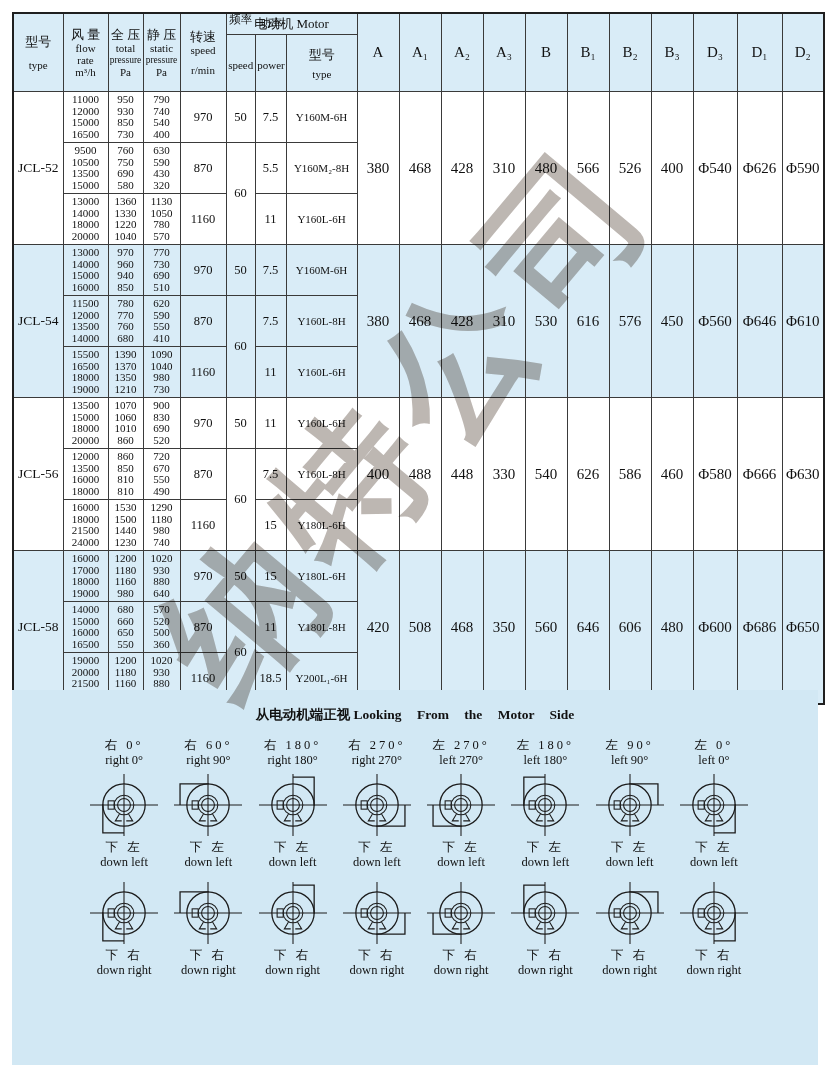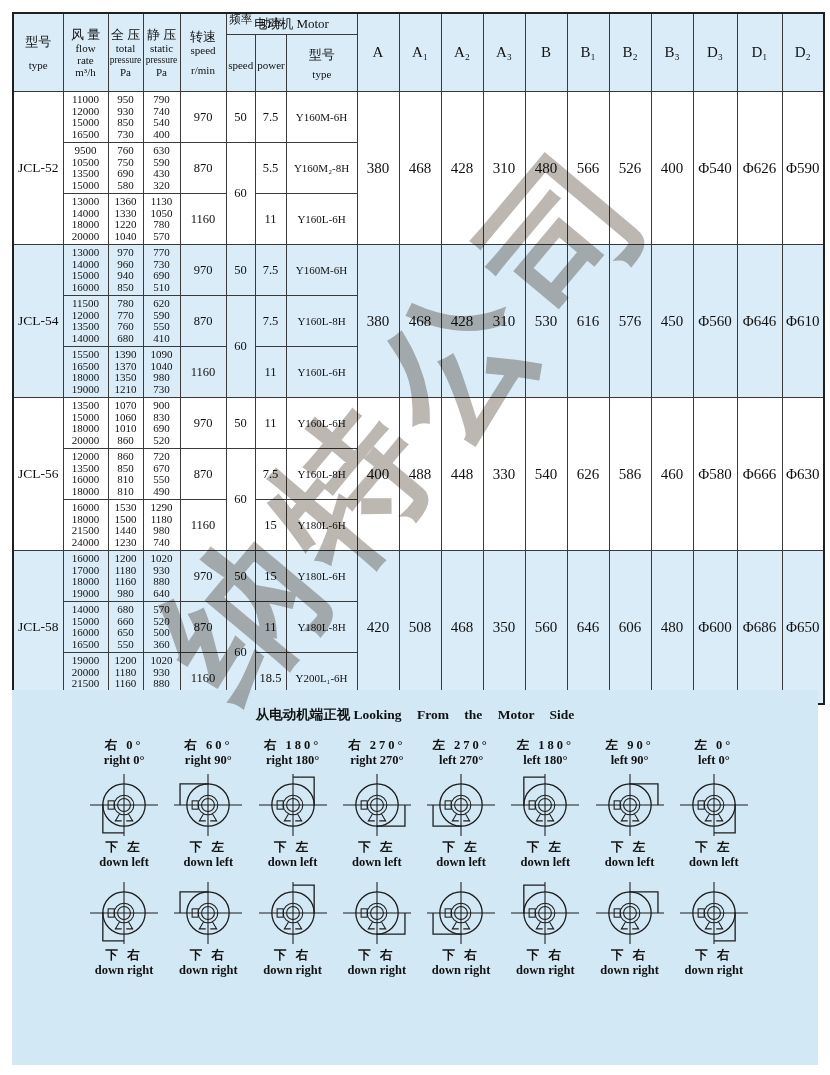--- a/index.html
+++ b/index.html
@@ -52,21 +52,21 @@
   .panel-title{
     text-align:center;padding-top:16px;font-size:13.5px;font-weight:bold;
   }
   .panel-title .en{word-spacing:12px;margin-left:0;}
   .fan-row{
     display:flex;justify-content:space-between;padding:0 62px 0 70px;
   }
   .fan-row-1{margin-top:14px;}
   .fan-row-2{margin-top:6px;}
   .fan-col{width:86px;display:flex;flex-direction:column;align-items:center;}
-  .o-label,.b-label{text-align:center;font-size:12.5px;line-height:15px;font-weight:700;}
+  .o-label,.b-label{text-align:center;font-size:12.5px;line-height:15px;font-weight:400;}
   .o-label .cn,.b-label .cn{letter-spacing:3px;}
   .fan-svg{display:block;margin:3px 0 1px 0;}
 </style>
 </head>
 <body>
 
 <table class="spec-table">
   <colgroup>
     <col style="width:50px">
       <col style="width:45px">

